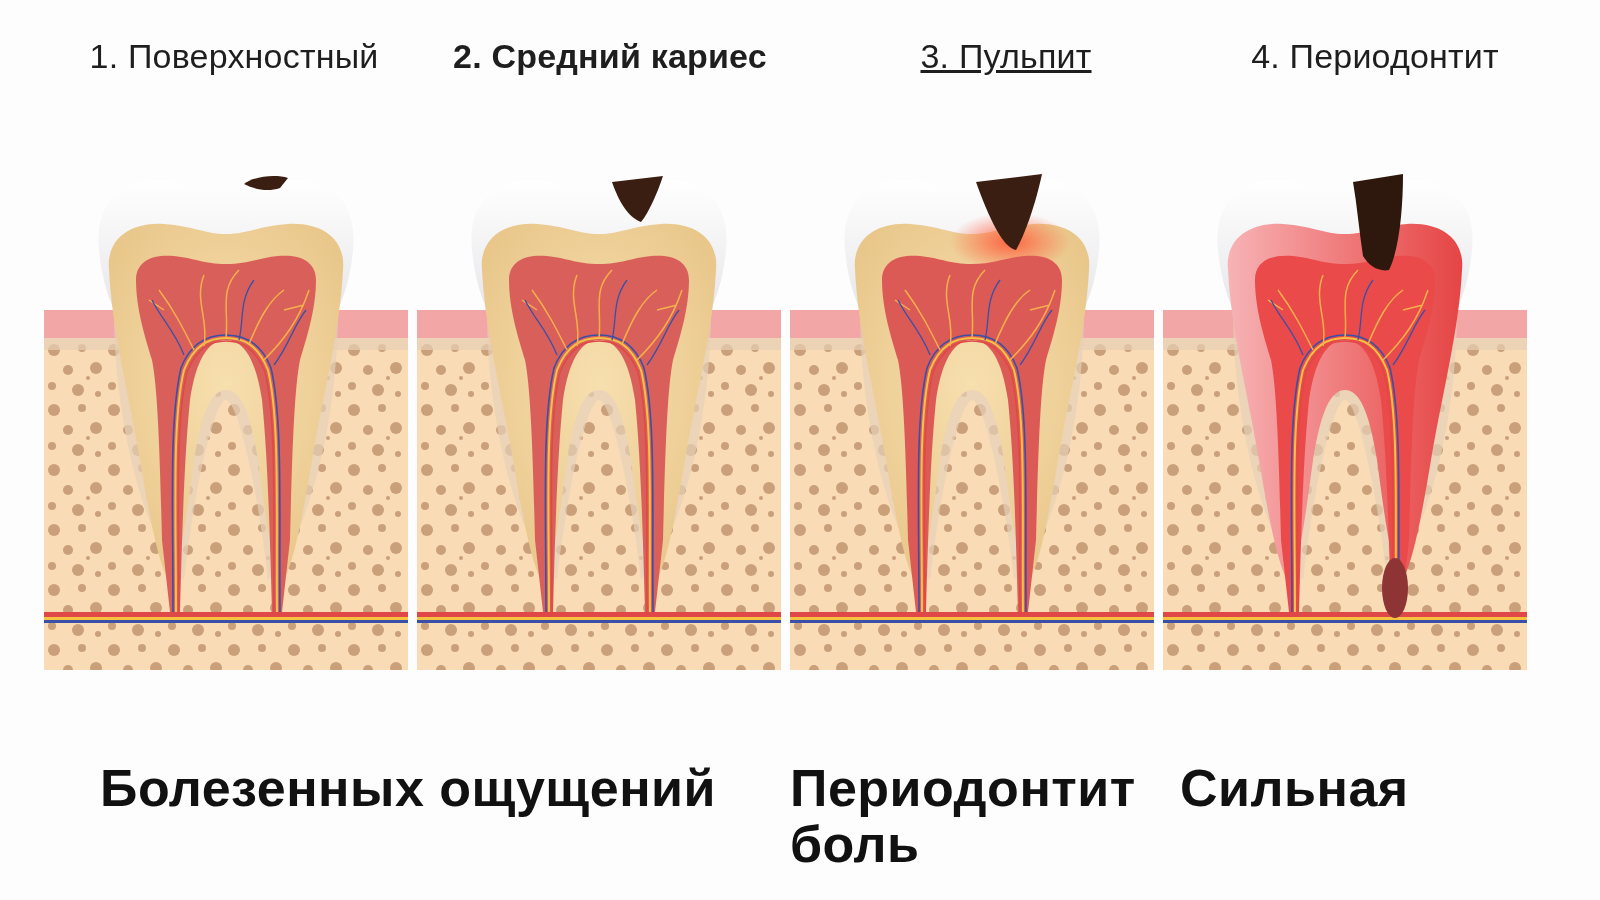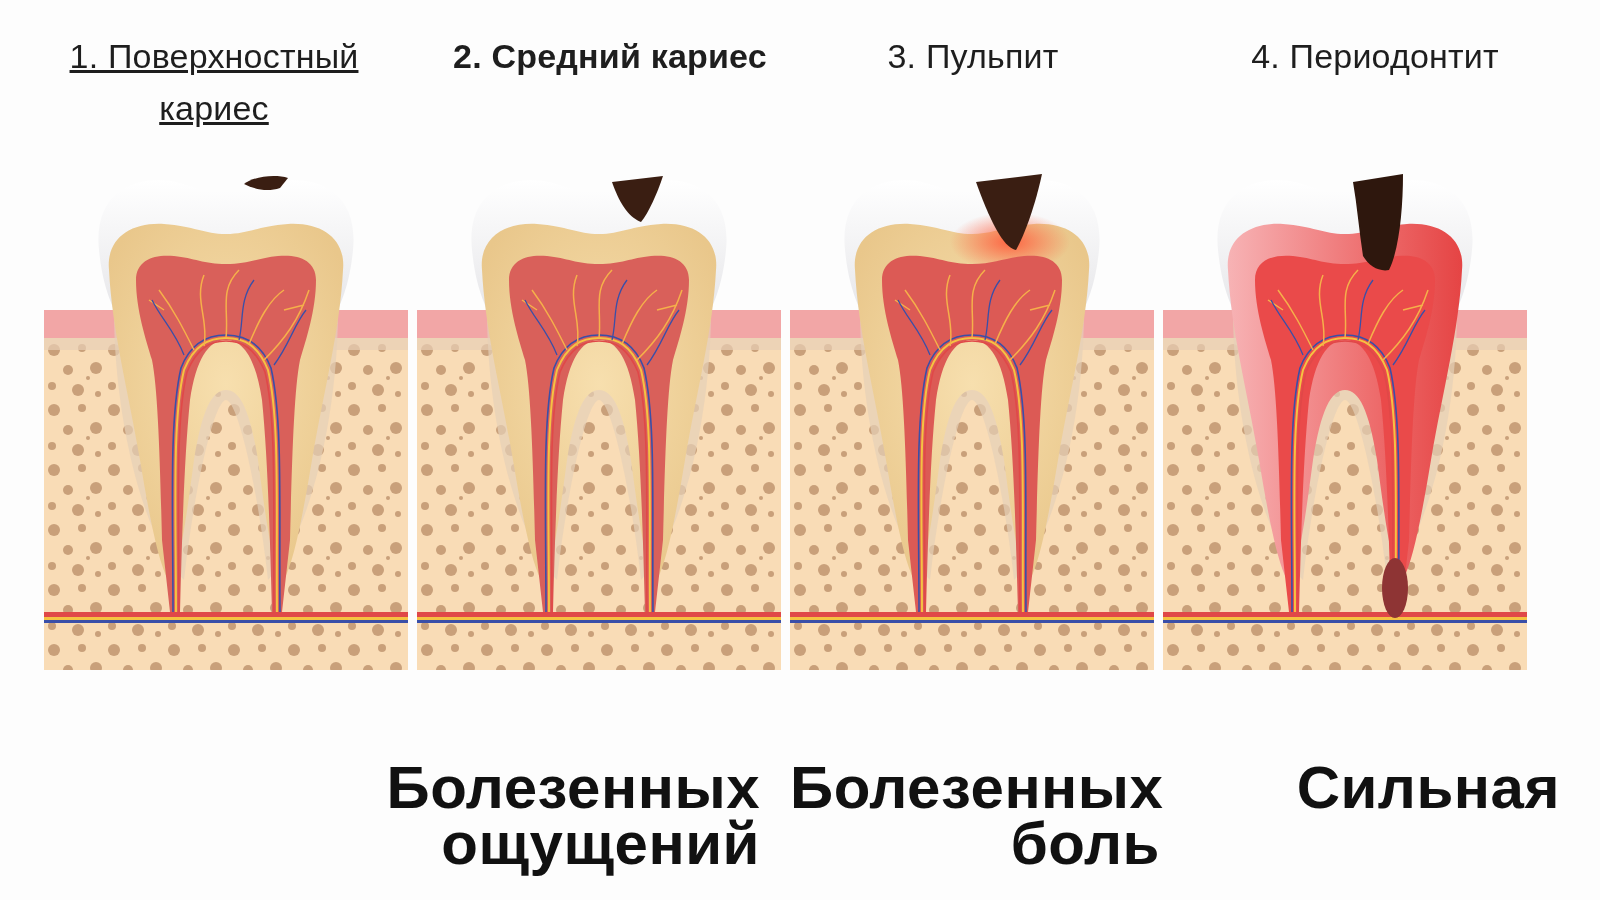--- a/index.html
+++ b/index.html
@@ -5,33 +5,32 @@
     * { box-sizing: border-box; margin: 0; padding: 0; }
     html, body { width: 1600px; height: 900px; background: #fdfdfd; overflow: hidden; }
     body { position: relative; font-family: "Liberation Sans", "DejaVu Sans", sans-serif; color: #1a1a1a; }
     .stage-title {
       position: absolute; top: 30px; font-size: 34px; line-height: 52px;
       text-align: center; color: #1e1e1e; font-weight: normal; letter-spacing: 0.2px;
     }
     .panel { position: absolute; top: 160px; width: 364px; height: 530px; }
     .panel svg { width: 100%; height: 100%; display: block; }
     .caption {
-      position: absolute; top: 760px; font-size: 60px; line-height: 56px;
-      font-weight: bold; text-align: right; color: #111; letter-spacing: 0.5px;
+      position: absolute; top: 760px; font-size: 52px; line-height: 56px;
+      font-weight: bold; text-align: left; color: #111; letter-spacing: 0.5px;
     }
   </style>
 </head>
 <body>
 
-<div class="stage-title" style="left:24px; width:380px;text-decoration:underline;">
+<div class="stage-title" style="left:44px; width:380px;">
   <div>1. Поверхностный</div>
-  <div>кариес</div>
 </div>
 <div class="stage-title" style="left:420px; width:380px;font-weight:bold;">2. Средний кариес</div>
-<div class="stage-title" style="left:783px; width:380px;">3. Пульпит</div>
+<div class="stage-title" style="left:816px; width:380px;text-decoration:underline;">3. Пульпит</div>
 <div class="stage-title" style="left:1180px; width:390px;">4. Периодонтит</div>
 
 <svg width="0" height="0" style="position:absolute">
   <defs>
     <pattern id="boneDots" x="0" y="0" width="60" height="60" patternUnits="userSpaceOnUse">
       <rect width="60" height="60" fill="#f9dcb6"></rect>
       <circle cx="10" cy="10" r="6" fill="#c9a07a"></circle>
       <circle cx="38" cy="8" r="4" fill="#c9a07a"></circle>
       <circle cx="52" cy="28" r="6" fill="#c9a07a"></circle>
       <circle cx="24" cy="30" r="5" fill="#c9a07a"></circle>
@@ -130,18 +129,18 @@
     <use href="#nerves"></use>
     <path d="M190,22 L240,14 C240,50 236,90 226,110 C216,112 206,106 200,96 C196,70 194,45 190,22 Z" fill="#2e170d"></path>
     <ellipse cx="232" cy="428" rx="13" ry="30" fill="#8e3434"></ellipse>
   </svg>
 </div>
 
 <div class="caption" style="left:100px; width:660px;">
   <div>Болезенных ощущений</div>
 </div>
 <div class="caption" style="left:790px; width:370px;">
-  <div>Болезенных</div>
+  <div>Периодонтит</div>
   <div>боль</div>
 </div>
 <div class="caption" style="left:1180px; width:380px;">
   <div>Сильная</div>
 </div>
 
 </body></html>

